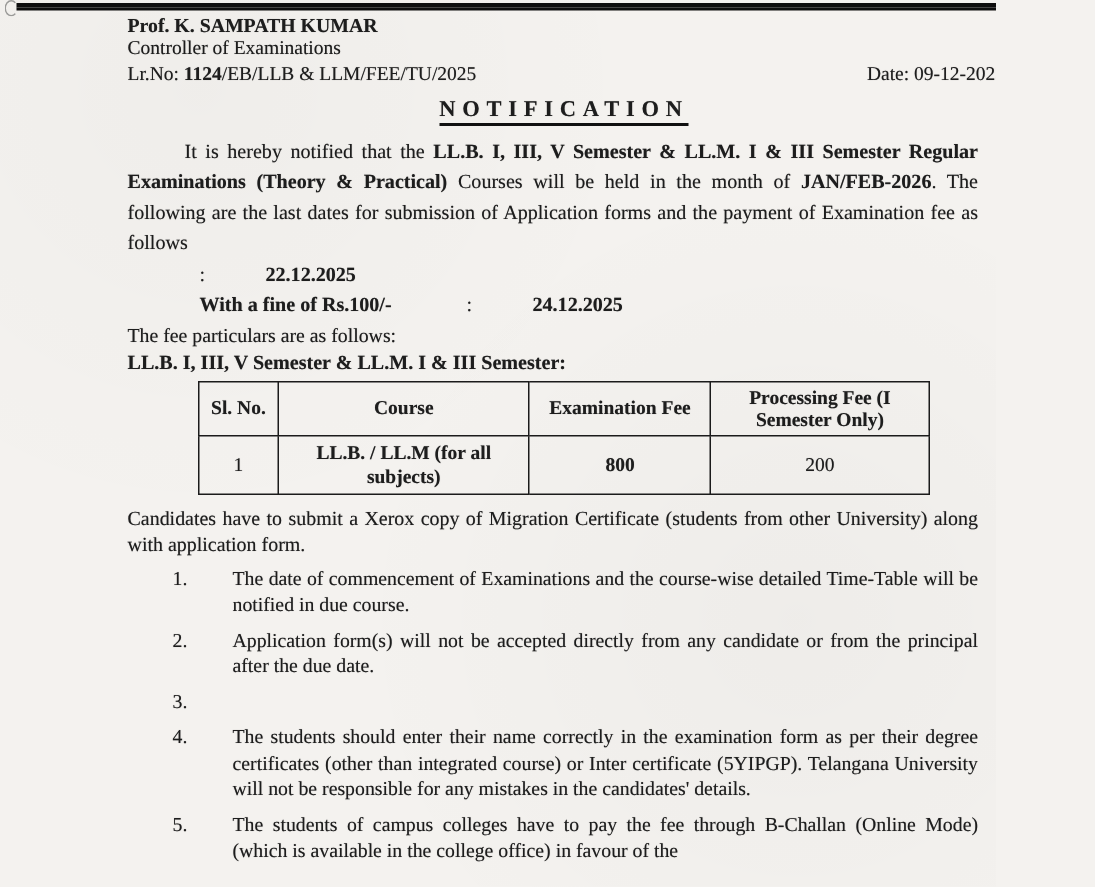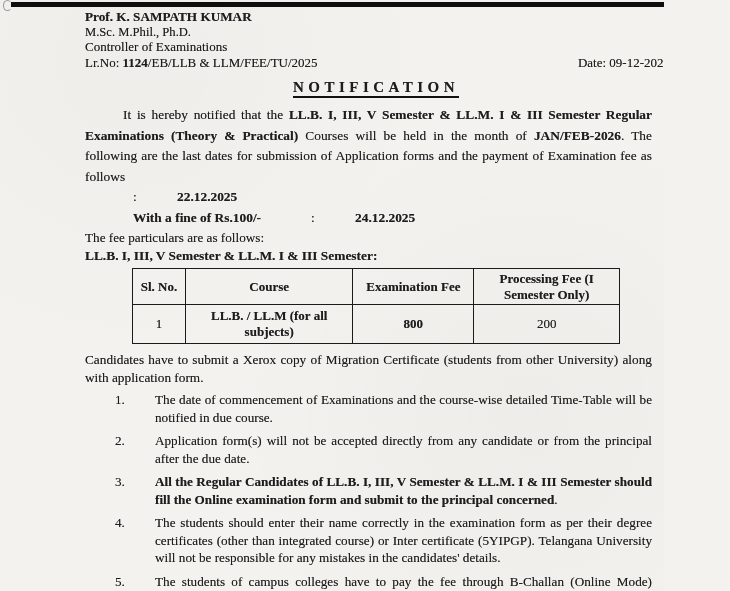--- a/index.html
+++ b/index.html
@@ -105,21 +105,20 @@
 <body>
 
 <div class="page">
   <span class="scan-mark"></span>
   <div class="top-rule"></div>
 
   <div class="content">
 
     <div class="hdr">
       <div class="name">Prof. K. SAMPATH KUMAR</div>
-      <div class="quals">M.Sc. M.Phil., Ph.D.</div>
       <div>Controller of Examinations</div>
       <div class="lrno-row">
         <span><span>Lr.No: </span><span class="b">1124</span><span>/EB/LLB &amp; LLM/FEE/TU/2025</span></span>
         <span>Date: 09-12-2025</span>
       </div>
     </div>
 
     <div class="title">
       <span>NOTIFICATION</span>
     </div>
@@ -170,21 +169,20 @@
       <div class="nitem">
         <span class="num">1.</span>
         <span class="txt"><span>The date of commencement of Examinations and the course-wise detailed Time-Table will be notified in due course.</span></span>
       </div>
       <div class="nitem">
         <span class="num">2.</span>
         <span class="txt"><span>Application form(s) will not be accepted directly from any candidate or from the principal after the due date.</span></span>
       </div>
       <div class="nitem">
         <span class="num">3.</span>
-        <span class="txt"><span class="b">All the Regular Candidates of LL.B. I, III, V Semester &amp; LL.M. I &amp; III Semester should fill the Online examination form and submit to the principal concerned</span><span>.</span></span>
       </div>
       <div class="nitem">
         <span class="num">4.</span>
         <span class="txt"><span>The students should enter their name correctly in the examination form as per their degree certificates (other than integrated course) or Inter certificate (5YIPGP). Telangana University will not be responsible for any mistakes in the candidates' details.</span></span>
       </div>
       <div class="nitem">
         <span class="num">5.</span>
         <span class="txt"><span>The students of campus colleges have to pay the fee through B-Challan (Online Mode) (which is available in the college office) in favour of the </span></span>
       </div>
     </div>

